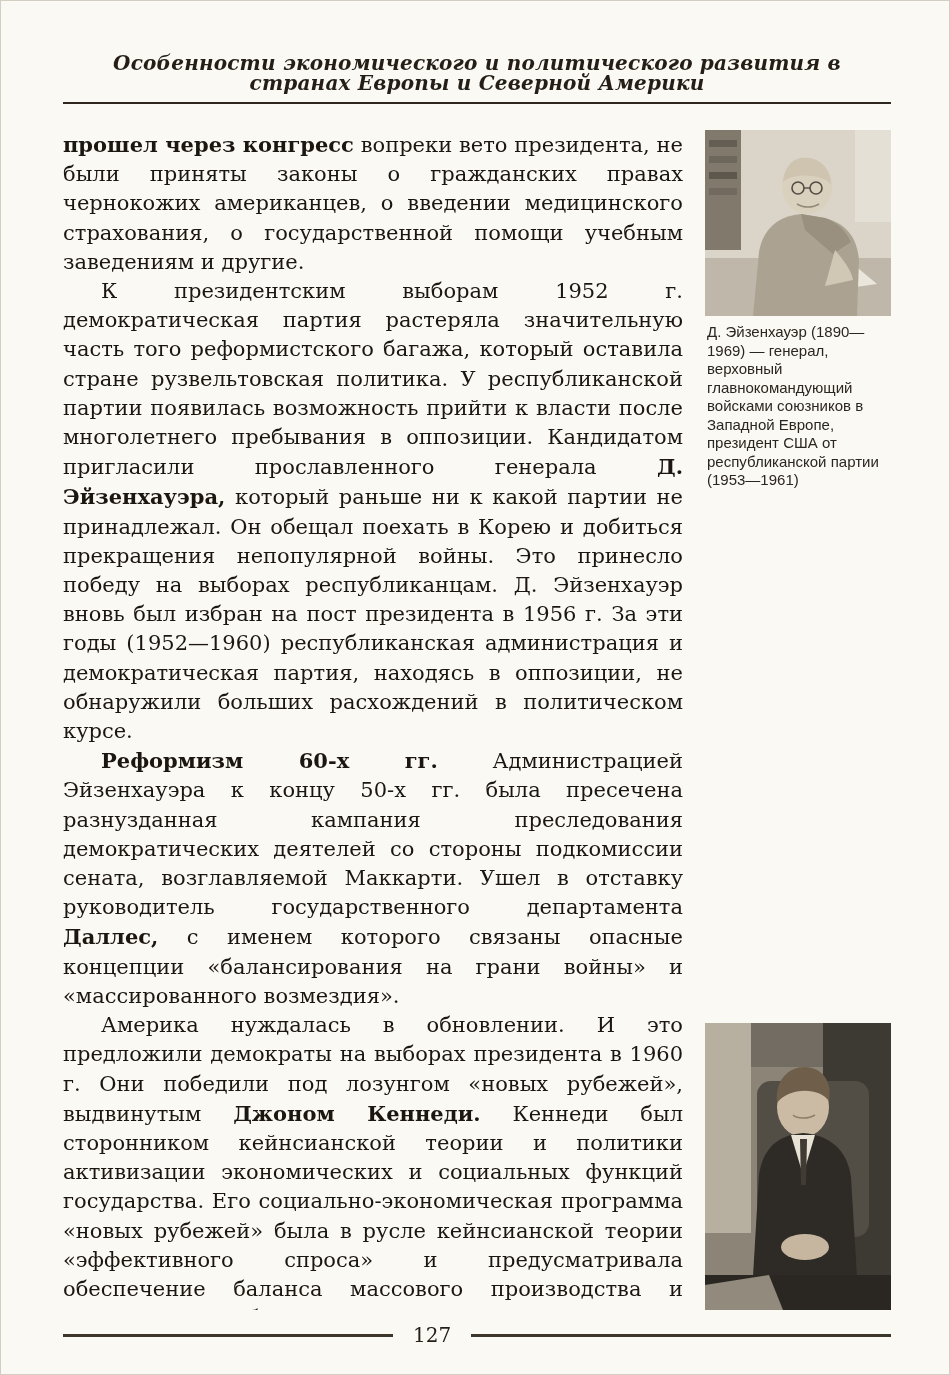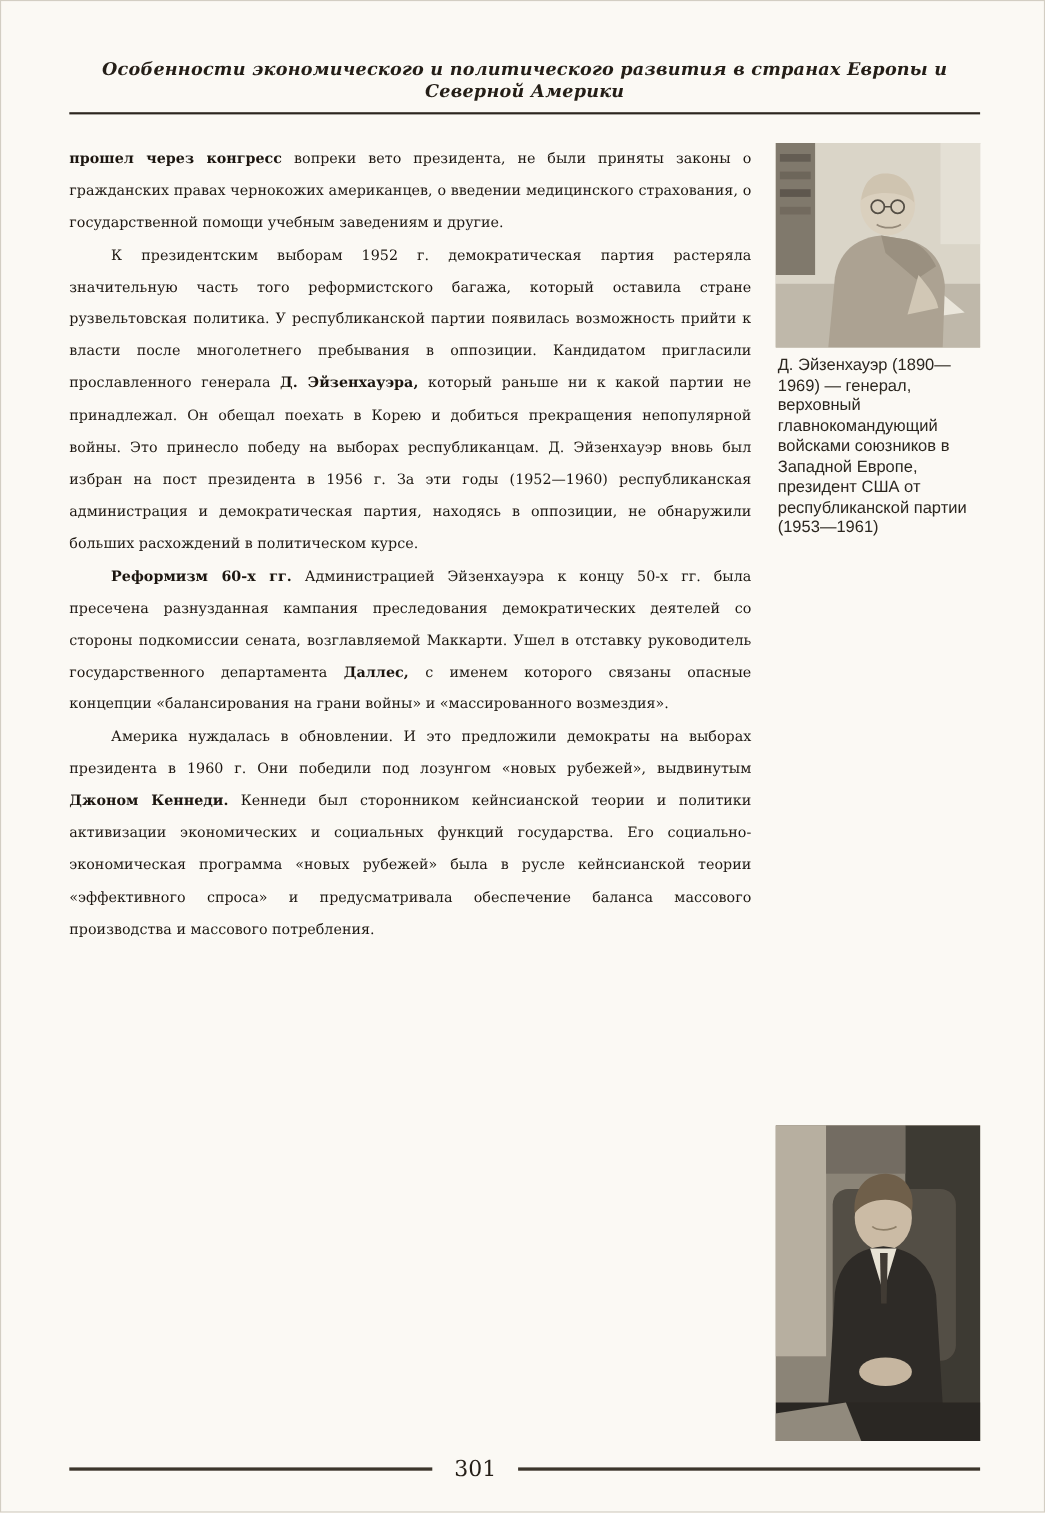--- a/index.html
+++ b/index.html
@@ -14,40 +14,40 @@
     width:950px; height:1375px;
     background:#fbf9f4;
     border:1px solid #d3cec3;
     padding:52px 58px 0 62px;
     overflow:hidden;
   }
   .running-head {
     text-align:center;
     font-style:italic;
     font-weight:bold;
-    font-size:16px;
+    font-size:20px;
     line-height:20px;
     color:#241e17;
     letter-spacing:.2px;
   }
   .head-rule {
     height:2px;
     background:#2d2720;
     margin-top:9px;
   }
   .content {
     display:flex;
     margin-top:26px;
     height:1180px;
     overflow:hidden;
   }
   .main-text {
     width:620px;
     flex:none;
-    font-size:13px;
+    font-size:21px;
     line-height:29.2px;
     text-align:justify;
     color:#1c1610;
   }
   .main-text p { text-indent:38px; }
   .main-text p.no-indent { text-indent:0; }
   .seg-n { font-weight:normal; }
   .seg-b { font-weight:bold; }
   .seg-i { }
   .sidebar {
@@ -157,17 +157,17 @@
           <polygon points="0,262 64,252 78,287 0,287" fill="#8d8678"></polygon>
           <rect x="0" y="0" width="188" height="287" fill="#ffffff" opacity="0.04"></rect>
         </svg>
       </figure>
 
     </aside>
   </div>
 
   <div class="footer">
     <span class="rule rule-left"></span>
-    <span class="page-number">301</span>
+    <span class="page-number">127</span>
     <span class="rule rule-right"></span>
   </div>
 
 </div>
 
 </body></html>

